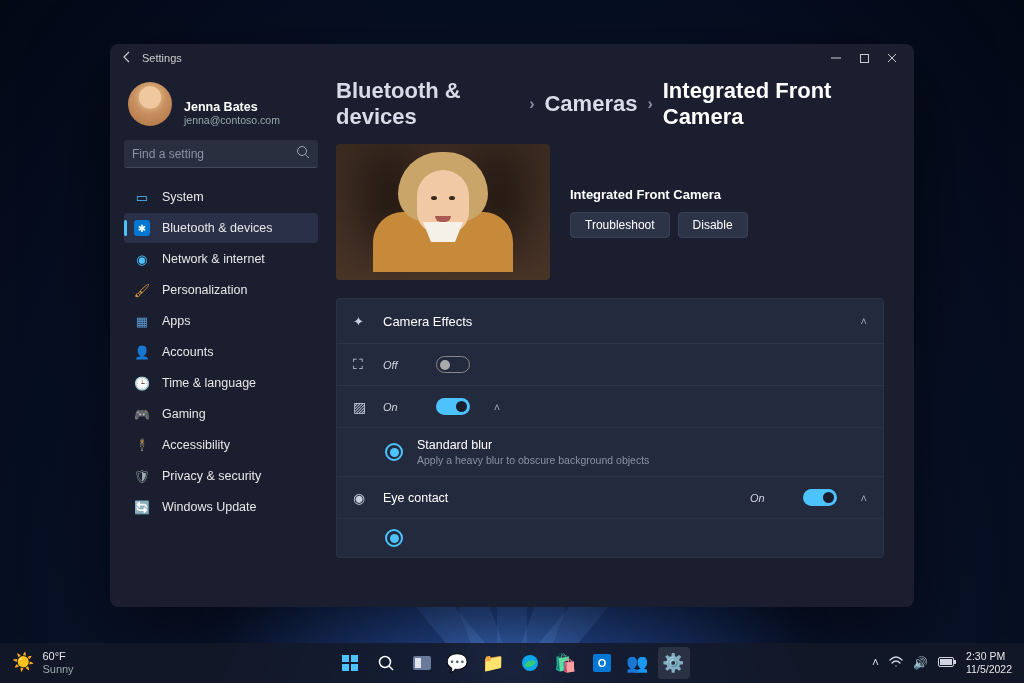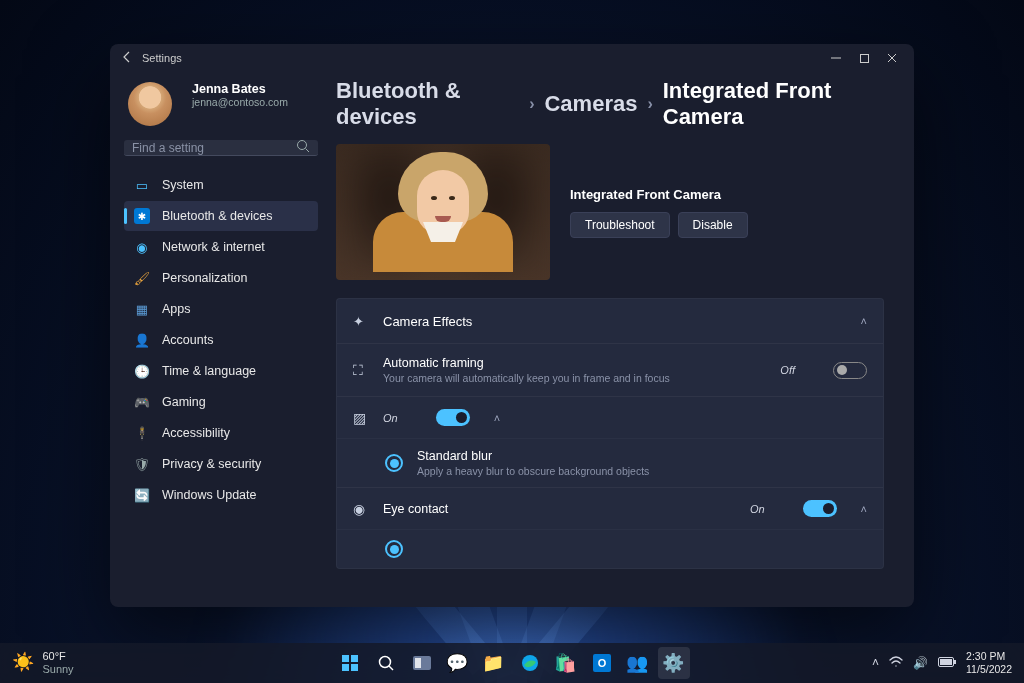--- a/index.html
+++ b/index.html
@@ -36,32 +36,32 @@
 }
 .titlebar .back { width: 20px; color: #ccc; cursor: pointer; }
 .titlebar .title { flex: 1; }
 .titlebar .controls { display: flex; gap: 0; }
 .titlebar .ctl { width: 28px; height: 20px; display: flex; align-items: center; justify-content: center; cursor: pointer; color: #ccc; }
 
 .body { flex: 1; display: flex; overflow: hidden; }
 
 
 .sidebar { width: 216px; padding: 4px 8px 0 14px; display: flex; flex-direction: column; }
-.profile { display: flex; align-items: flex-start; gap: 20px; padding: 6px 4px 14px 4px; }
+.profile { display: flex; align-items: flex-end; gap: 12px; padding: 6px 4px 14px 4px; }
 .avatar {
   width: 44px; height: 44px; border-radius: 50%;
   background: radial-gradient(circle at 50% 35%, #f0c8a0 0%, #f0c8a0 30%, #d4a574 32%, #c89060 45%, #aa7040 100%);
   position: relative; overflow: hidden;
 }
 .profile-text .name { font-size: 12.5px; font-weight: 600; }
 .profile-text .email { font-size: 10.5px; color: #9aa; }
 
 .search {
   display: flex; align-items: center; background: #2a2f40; border-bottom: 1px solid #444a5e;
-  border-radius: 3px; height: 16px; padding: 0 8px; margin-bottom: 14px;
+  border-radius: 3px; height: 28px; padding: 0 8px; margin-bottom: 14px;
 }
 .search input { flex: 1; background: none; border: none; outline: none; color: #fff; font-size: 12px; }
 .search input::placeholder { color: #8a92a6; }
 .search .sicon { color: #9aa; }
 
 .nav { display: flex; flex-direction: column; gap: 1px; }
 .nav-item {
   display: flex; align-items: center; gap: 12px; height: 30px; padding: 0 10px;
   border-radius: 4px; font-size: 12.5px; color: #e8e8e8; cursor: pointer;
 }
@@ -305,24 +305,20 @@
 
       <div class="card">
         <div class="card-header">
           <span class="hicon">✦</span>
           <span class="hlabel">Camera Effects</span>
           <span class="hchev">˄</span>
         </div>
 
         <div class="setting-row">
           <span class="ricon">⛶</span>
-          <div class="rtext">
-            <div class="rtitle">Automatic framing</div>
-            <div class="rdesc">Your camera will automatically keep you in frame and in focus</div>
-          </div>
           <span class="rstate">Off</span>
           <div class="toggle off"></div>
         </div>
 
         <div class="setting-row">
           <span class="ricon">▨</span>
           <span class="rstate">On</span>
           <div class="toggle on"></div>
           <span class="expand-chev">˄</span>
         </div>

